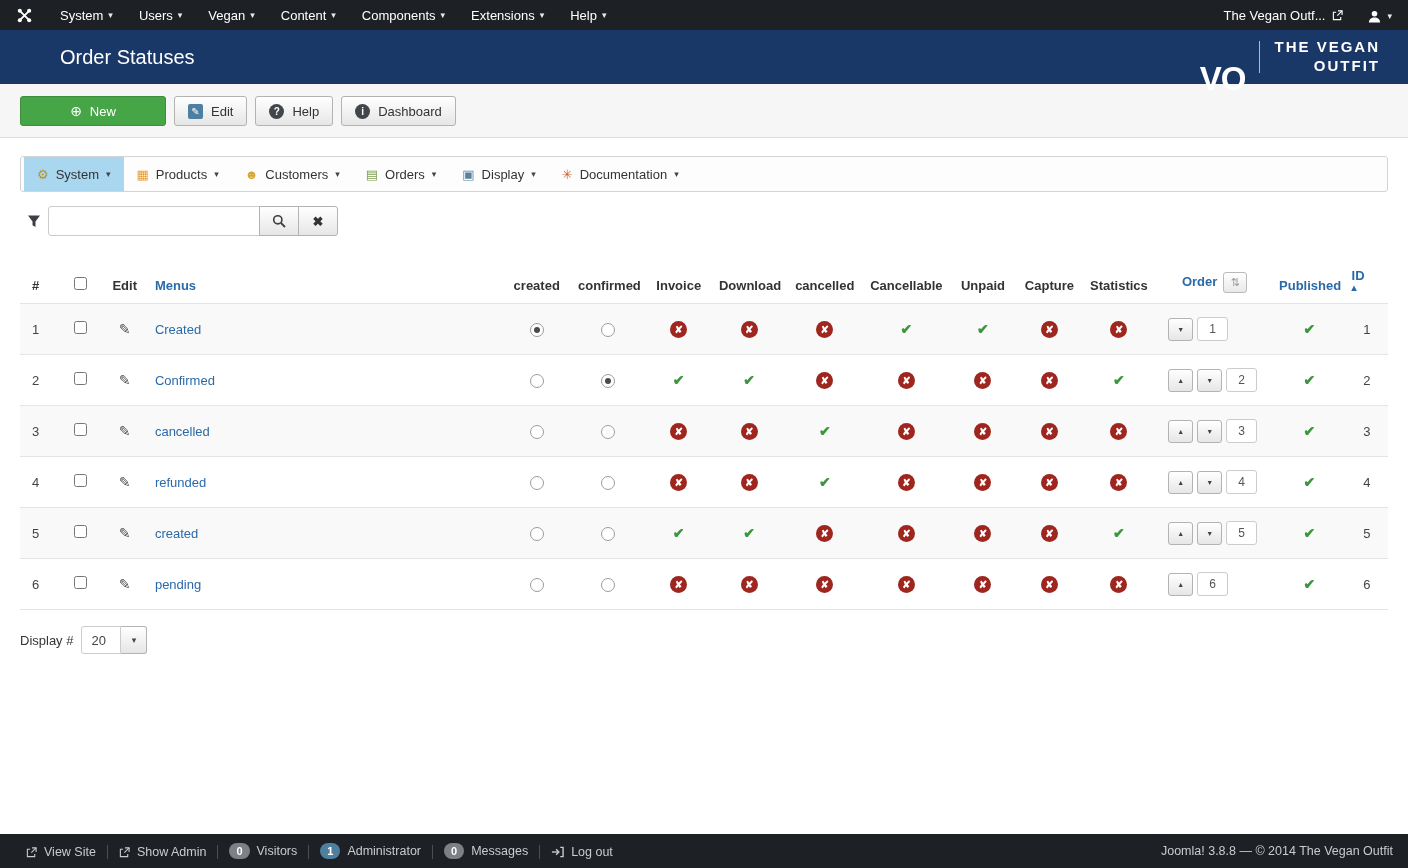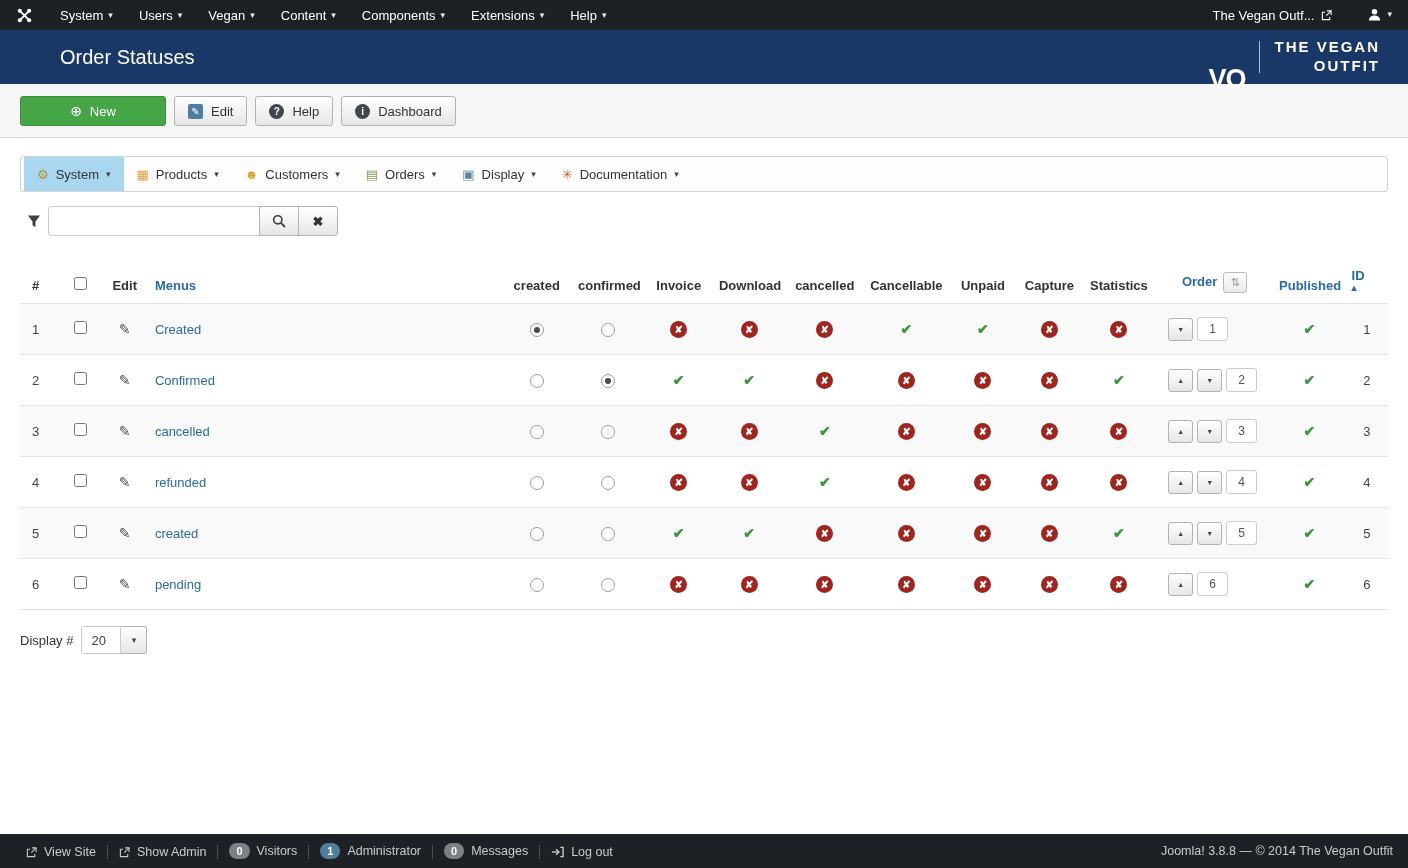--- a/index.html
+++ b/index.html
@@ -4,29 +4,29 @@
 <style>
   * { box-sizing: border-box; margin: 0; padding: 0; }
   html,body { width:1408px; height:868px; }
   body { font-family:"Liberation Sans", sans-serif; background:#fff; position:relative; overflow:hidden; color:#333; }
 
   
   .topbar { height:30px; background:#1d2024; color:#fff; display:flex; align-items:center; padding:0 16px; font-size:13px; }
   .topbar .logo { display:flex; align-items:center; margin-right:14px; }
   .tmenu { display:flex; align-items:center; gap:5px; padding:0 13px; height:30px; cursor:pointer; }
   .caret { font-size:9px; line-height:1; opacity:.9; }
-  .topbar-right { margin-left:auto; display:flex; align-items:flex-start; gap:36px; }
+  .topbar-right { margin-left:auto; display:flex; align-items:flex-end; gap:25px; }
   .site-link { display:flex; align-items:center; gap:7px; cursor:pointer; }
   .user-menu { display:flex; align-items:center; gap:6px; cursor:pointer; }
 
   
   .pageheader { height:54px; background:#1a3867; color:#fff; display:flex; align-items:center; justify-content:space-between; padding:0 28px 0 60px; }
   .page-title { font-size:20px; font-weight:400; }
   .brand { display:flex; align-items:center; gap:14px; }
-  .brand-mark { font-size:27px; font-weight:700; letter-spacing:-1px;margin-top:44px; }
+  .brand-mark { font-size:33px; font-weight:700; letter-spacing:-1px;margin-top:44px; }
   .brand-sep { width:1px; height:32px; background:rgba(255,255,255,.65); }
   .brand-name { font-size:15px; line-height:1.25; text-align:right; letter-spacing:2px; font-weight:700; }
 
   
   .toolbar { background:#f6f6f6; border-bottom:1px solid #ddd; padding:12px 20px 11px; display:flex; align-items:center; gap:8px; }
   .btn { height:30px; border:1px solid #b3b3b3; background:linear-gradient(#ffffff,#e6e6e6); border-radius:3px; padding:0 13px; font-size:13px; color:#333; display:inline-flex; align-items:center; gap:8px; cursor:pointer; font-family:inherit; }
   .btn-new { width:146px; justify-content:center; background:#46a546; border-color:#3b8f3b; color:#fff; font-weight:400; }
   .i-plus { font-size:14px; }
   .i-boxed-pencil { width:15px; height:15px; background:#4d7fa3; color:#fff; font-size:10px; display:inline-flex; align-items:center; justify-content:center; border-radius:2px; }
   .i-dark-circle { width:15px; height:15px; background:#41464d; color:#fff; font-size:10px; font-weight:700; display:inline-flex; align-items:center; justify-content:center; border-radius:50%; }

